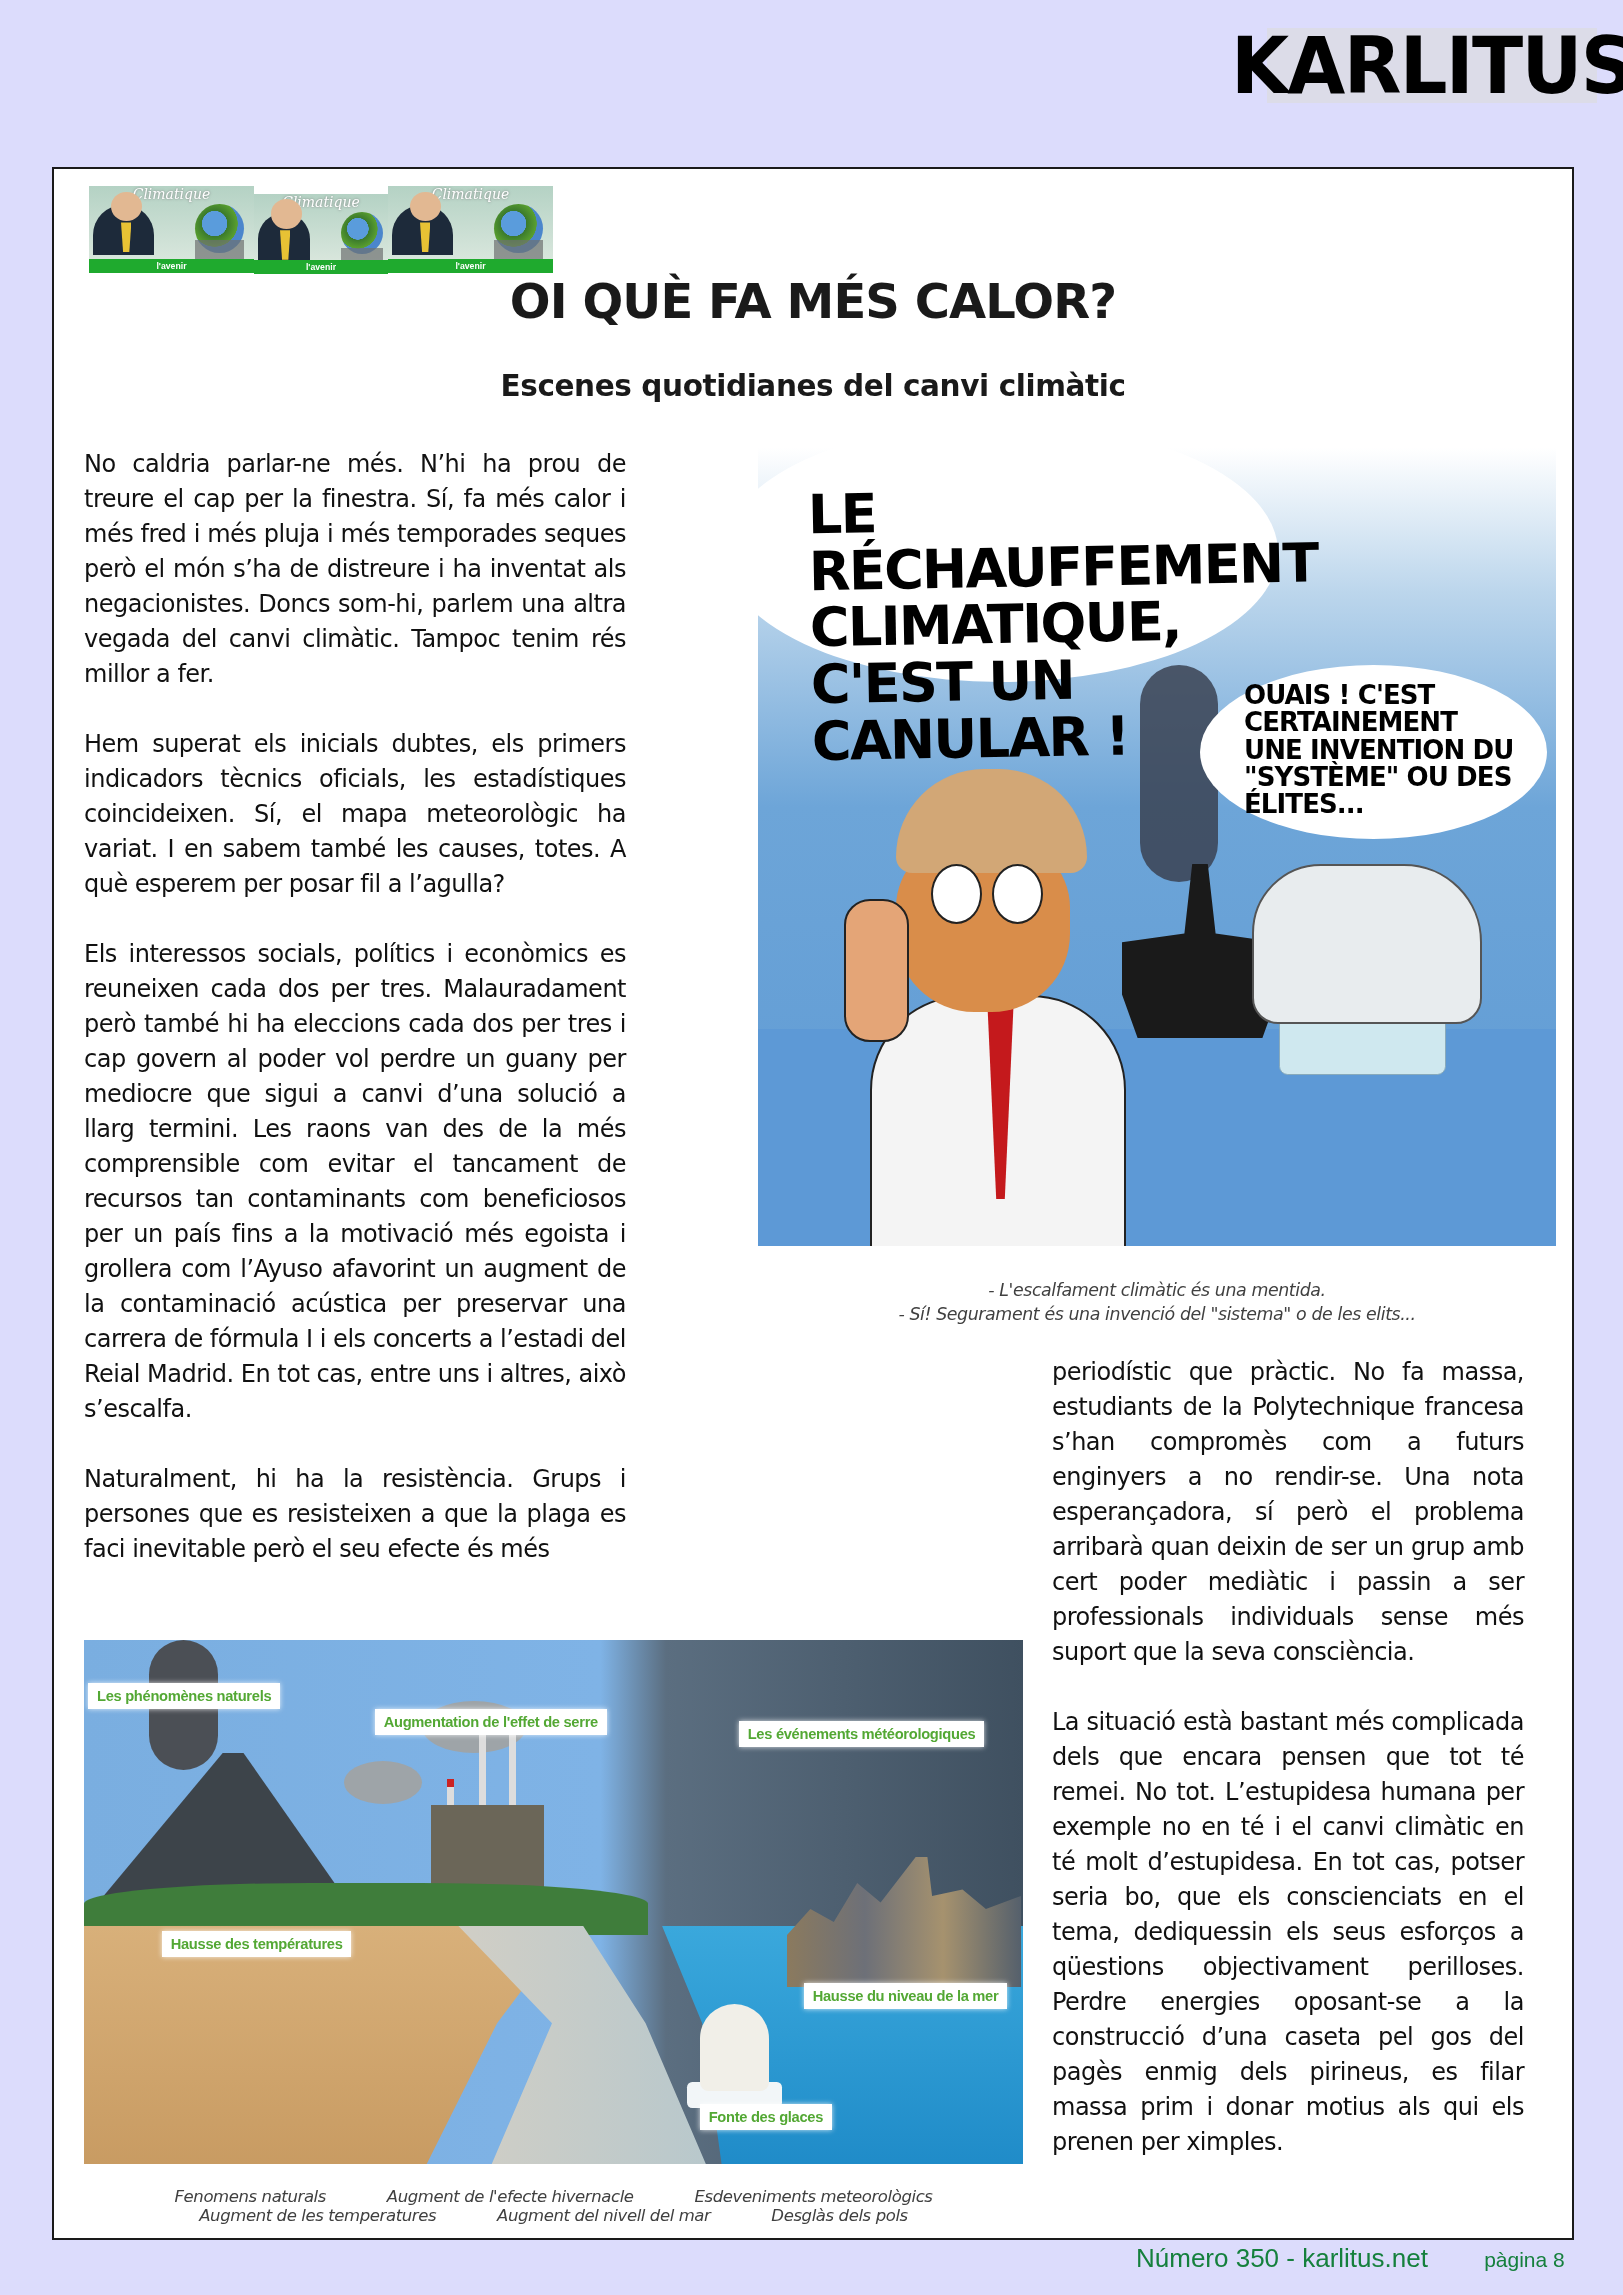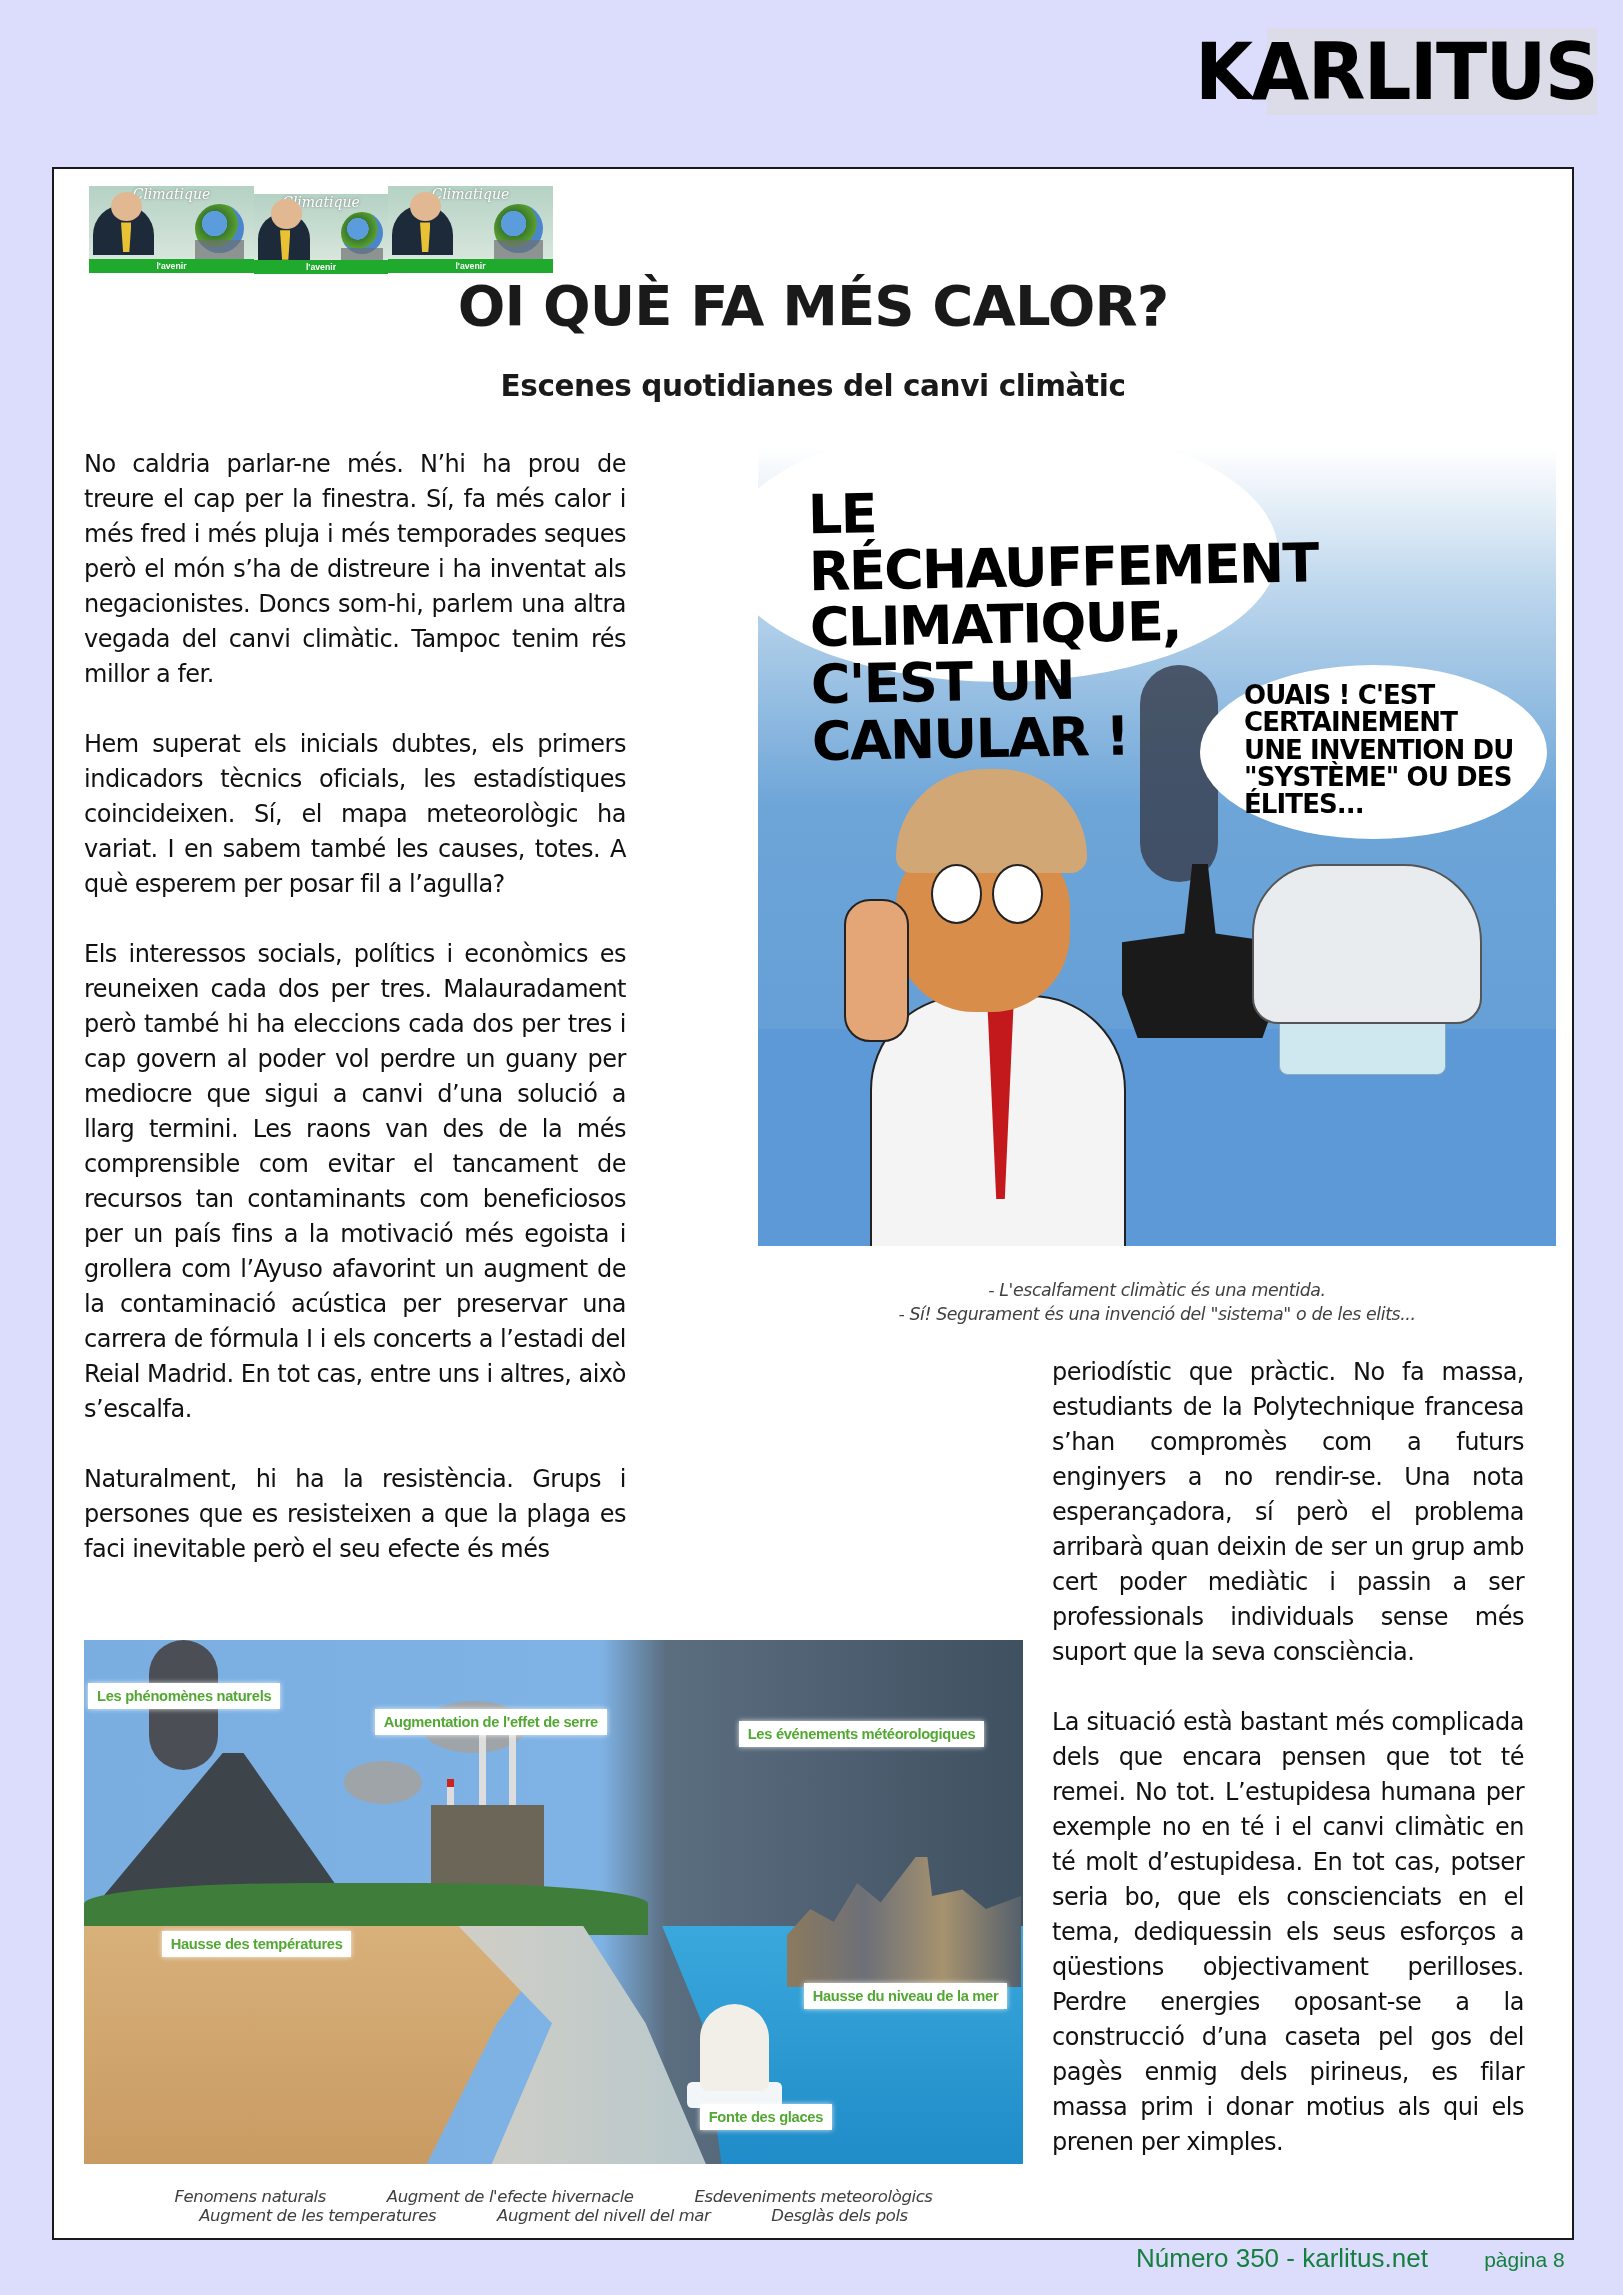--- a/index.html
+++ b/index.html
@@ -1,22 +1,22 @@
 <!DOCTYPE html>
 <html style="font-size:14px"><head>
 <meta charset="utf-8">
 <style>
   html, body { margin:0; padding:0; }
   body {
     width:1623px; height:2295px; background:#dcdcfc; position:relative; overflow:hidden;
     font-family:"Liberation Sans", sans-serif; color:#111;
   }
   .masthead {
-    position:absolute; left:1267px; top:28px; width:330px; height:87px;
-    background:#dcdce8; display:flex; align-items:center; justify-content:flex-end;
+    position:absolute; left:1267px; top:28px; width:330px; height:75px;
+    background:#dcdce8; display:flex; align-items:center; justify-content:center;
   }
   .masthead span {
     font-family:"DejaVu Sans", sans-serif; font-weight:bold; font-size:75px; letter-spacing:-1.7px;
     color:#000; transform:scaleY(1.05);
   }
   .page {
     position:absolute; left:52px; top:167px; width:1522px; height:2073px;
     background:#fff; border:2.6px solid #1a1a1a; box-sizing:border-box;
   }
   .thumbs { position:absolute; left:35px; top:17.4px; height:95px; display:flex; align-items:flex-start; }
@@ -25,21 +25,21 @@
   .thumb .bg { position:absolute; inset:0 0 14px 0; background:linear-gradient(#b4d2c4,#d8e6dc); }
   .thumb .title { position:absolute; top:0; left:0; right:0; text-align:center; color:#fff; font-family:"DejaVu Serif", serif; font-size:14px; font-style:italic; text-shadow:0 0 2.6px #777; }
   .thumb .man { position:absolute; left:4.3px; top:19px; width:61px; height:50px; background:#1d2a3a; border-radius:30px 30px 0 0; }
   .thumb .head { position:absolute; left:22px; top:5.2px; width:31px; height:29.5px; background:#e2b892; border-radius:50%; }
   .thumb .tie { position:absolute; left:32px; top:36px; width:10.4px; height:29.5px; background:#e8c234; clip-path:polygon(0 0,100% 0,80% 100%,20% 100%); }
   .thumb .globe { position:absolute; right:10.4px; top:17.4px; width:49px; height:49px; border-radius:50%; background:radial-gradient(circle at 40% 40%, #5a9cdc 30%, #3b7a2c 31%, #5aa02f 55%, #4b86cc 56%); }
   .thumb .smoke { position:absolute; right:10.4px; top:54px; width:49px; height:19px; background:#6e7070; opacity:.7; }
   .thumb .bar { position:absolute; left:0; right:0; bottom:0; height:14px; background:#1faa2e; color:#fff; font-size:8.7px; font-weight:bold; text-align:center; line-height:14px; }
   .headline {
     position:absolute; left:0; right:0; top:104px; text-align:center;
-    font-family:"DejaVu Sans", sans-serif; font-weight:bold; font-size:56px; letter-spacing:-0.9px; color:#1a1a1a;
+    font-family:"DejaVu Sans", sans-serif; font-weight:bold; font-size:48px; letter-spacing:-0.9px; color:#1a1a1a;
   }
   .subhead {
     position:absolute; left:0; right:0; top:200px; text-align:center;
     font-family:"DejaVu Sans", sans-serif; font-weight:bold; font-size:29.5px; color:#1a1a1a; letter-spacing:-0.4px;
   }
   .col { position:absolute; font-family:"DejaVu Sans", sans-serif; font-size:24px; line-height:35px; text-align:justify; color:#111; letter-spacing:-0.5px; }
   .col p { margin:0 0 35px 0; }
   .col p:last-child { margin-bottom:0; }
   .col-left { left:30px; top:278px; width:542px; }
   .col-right { left:998px; top:1186px; width:472px; }

